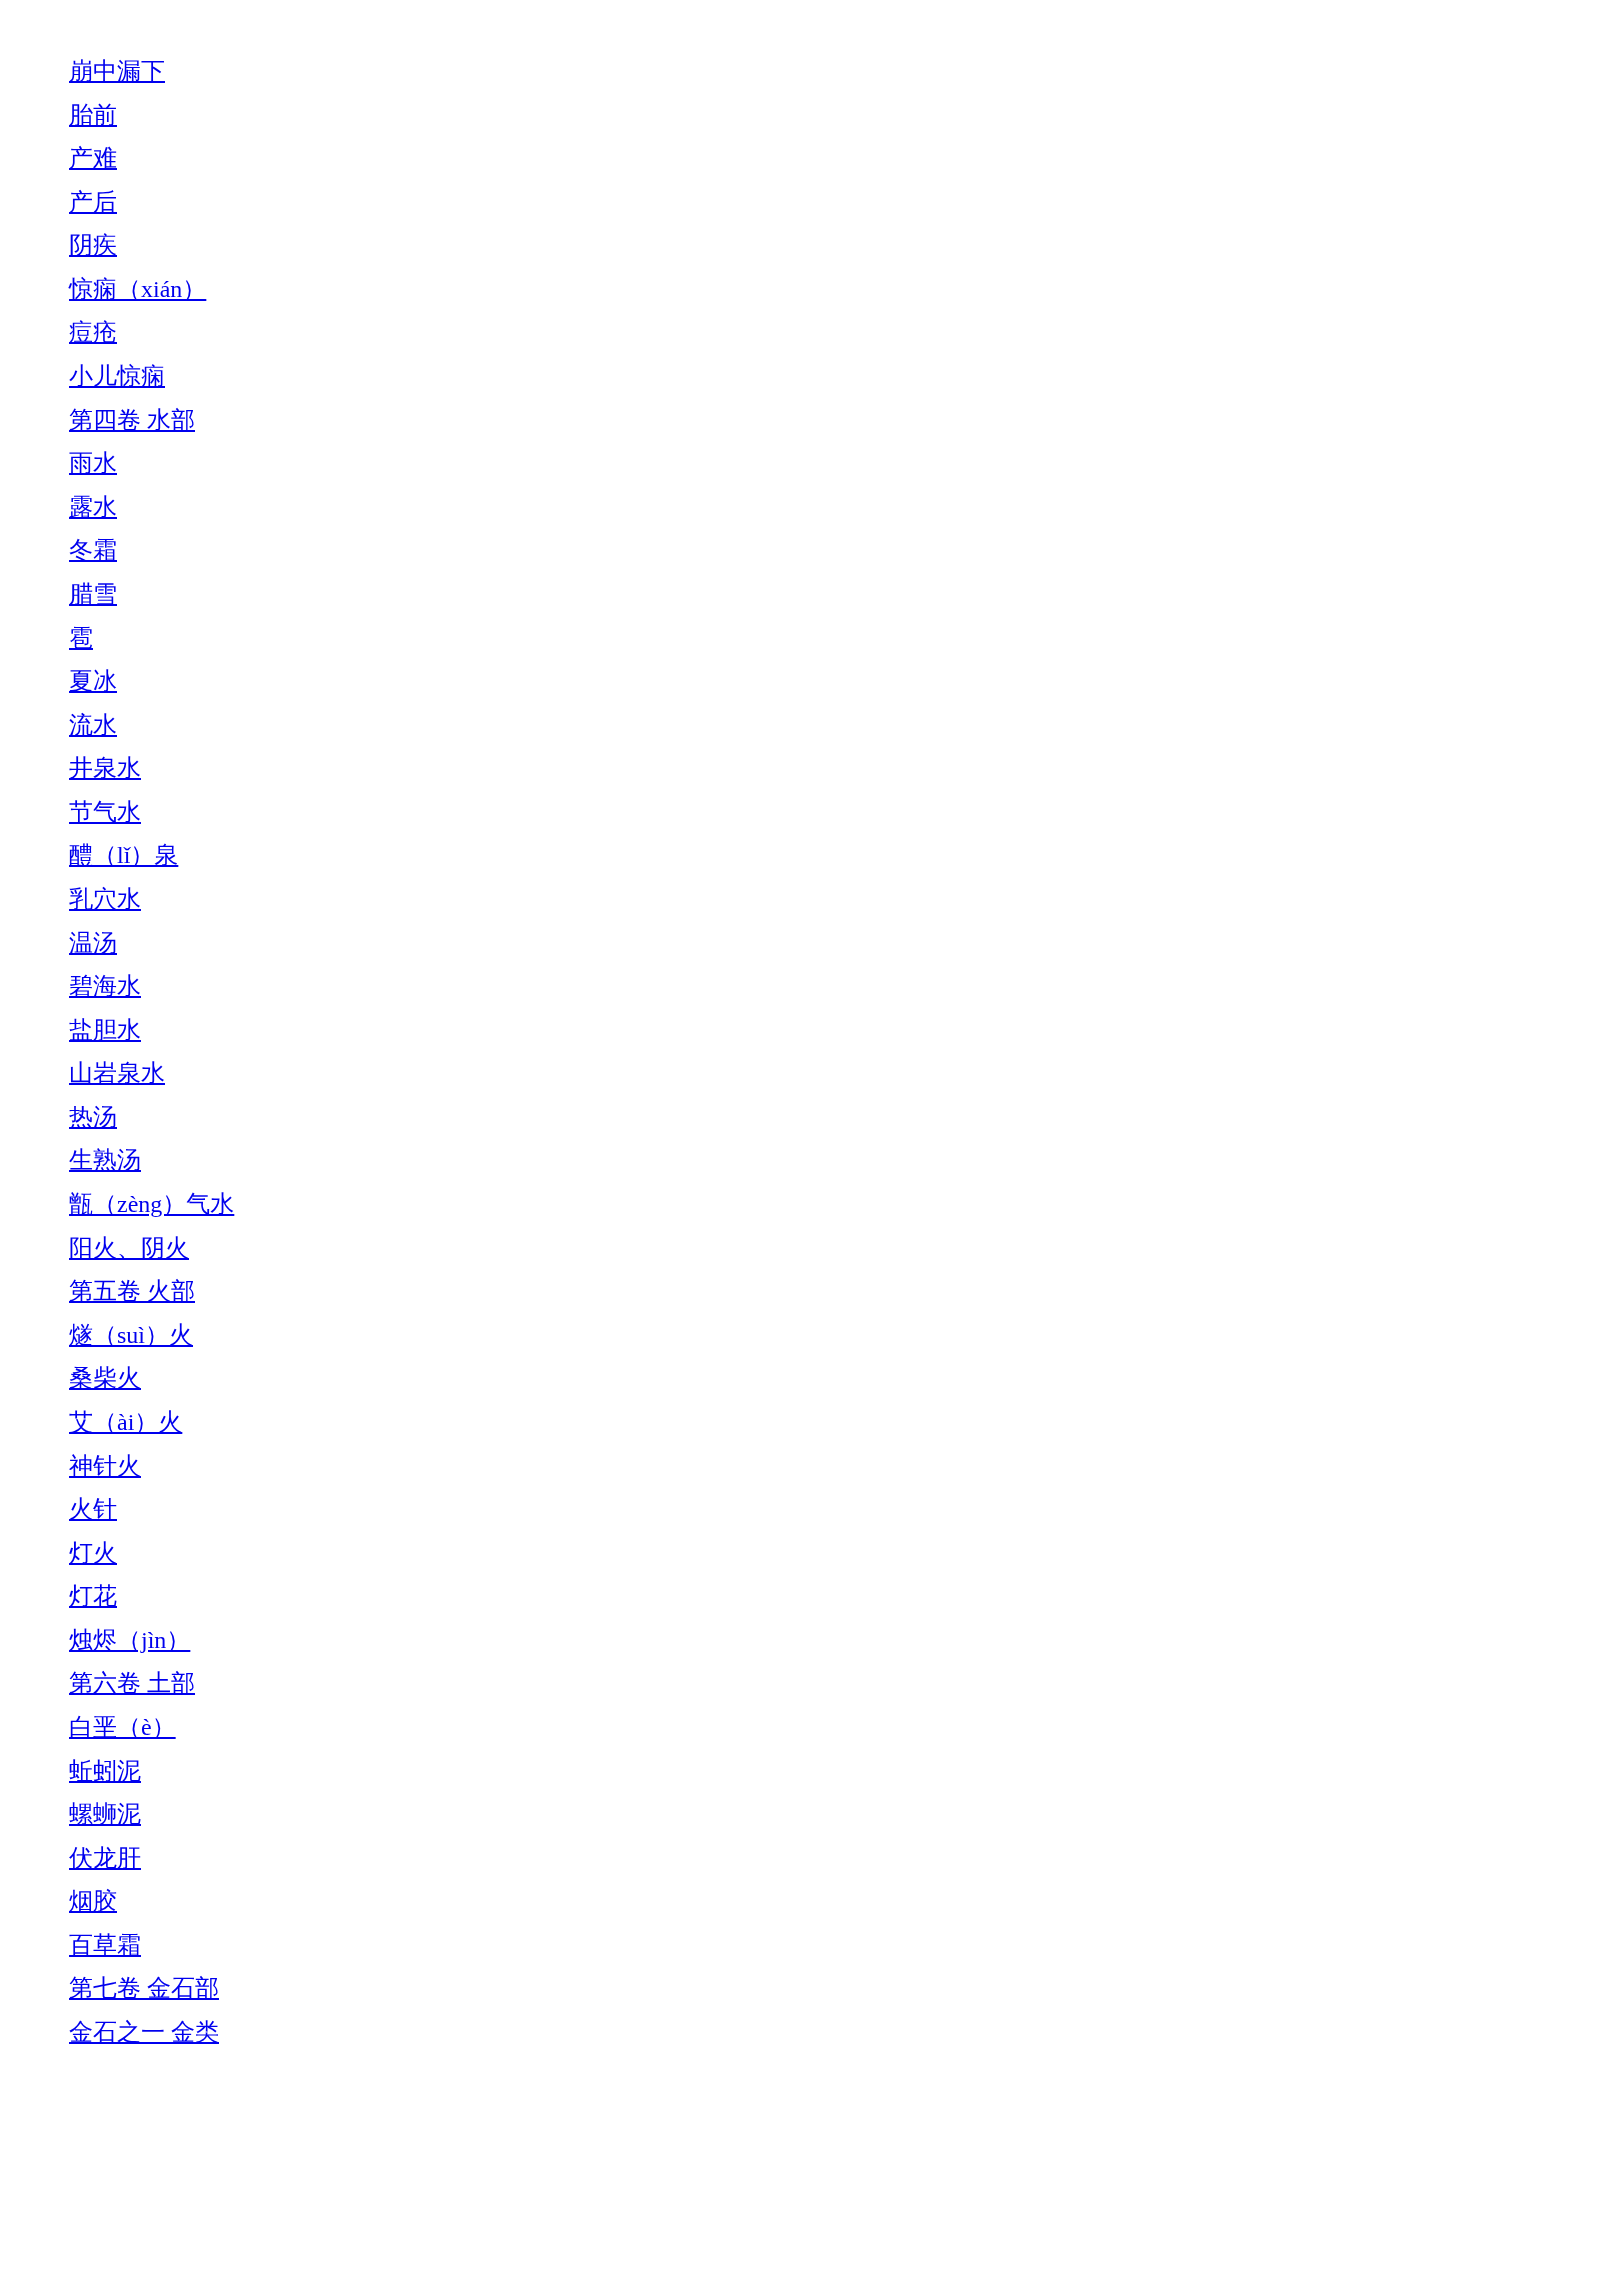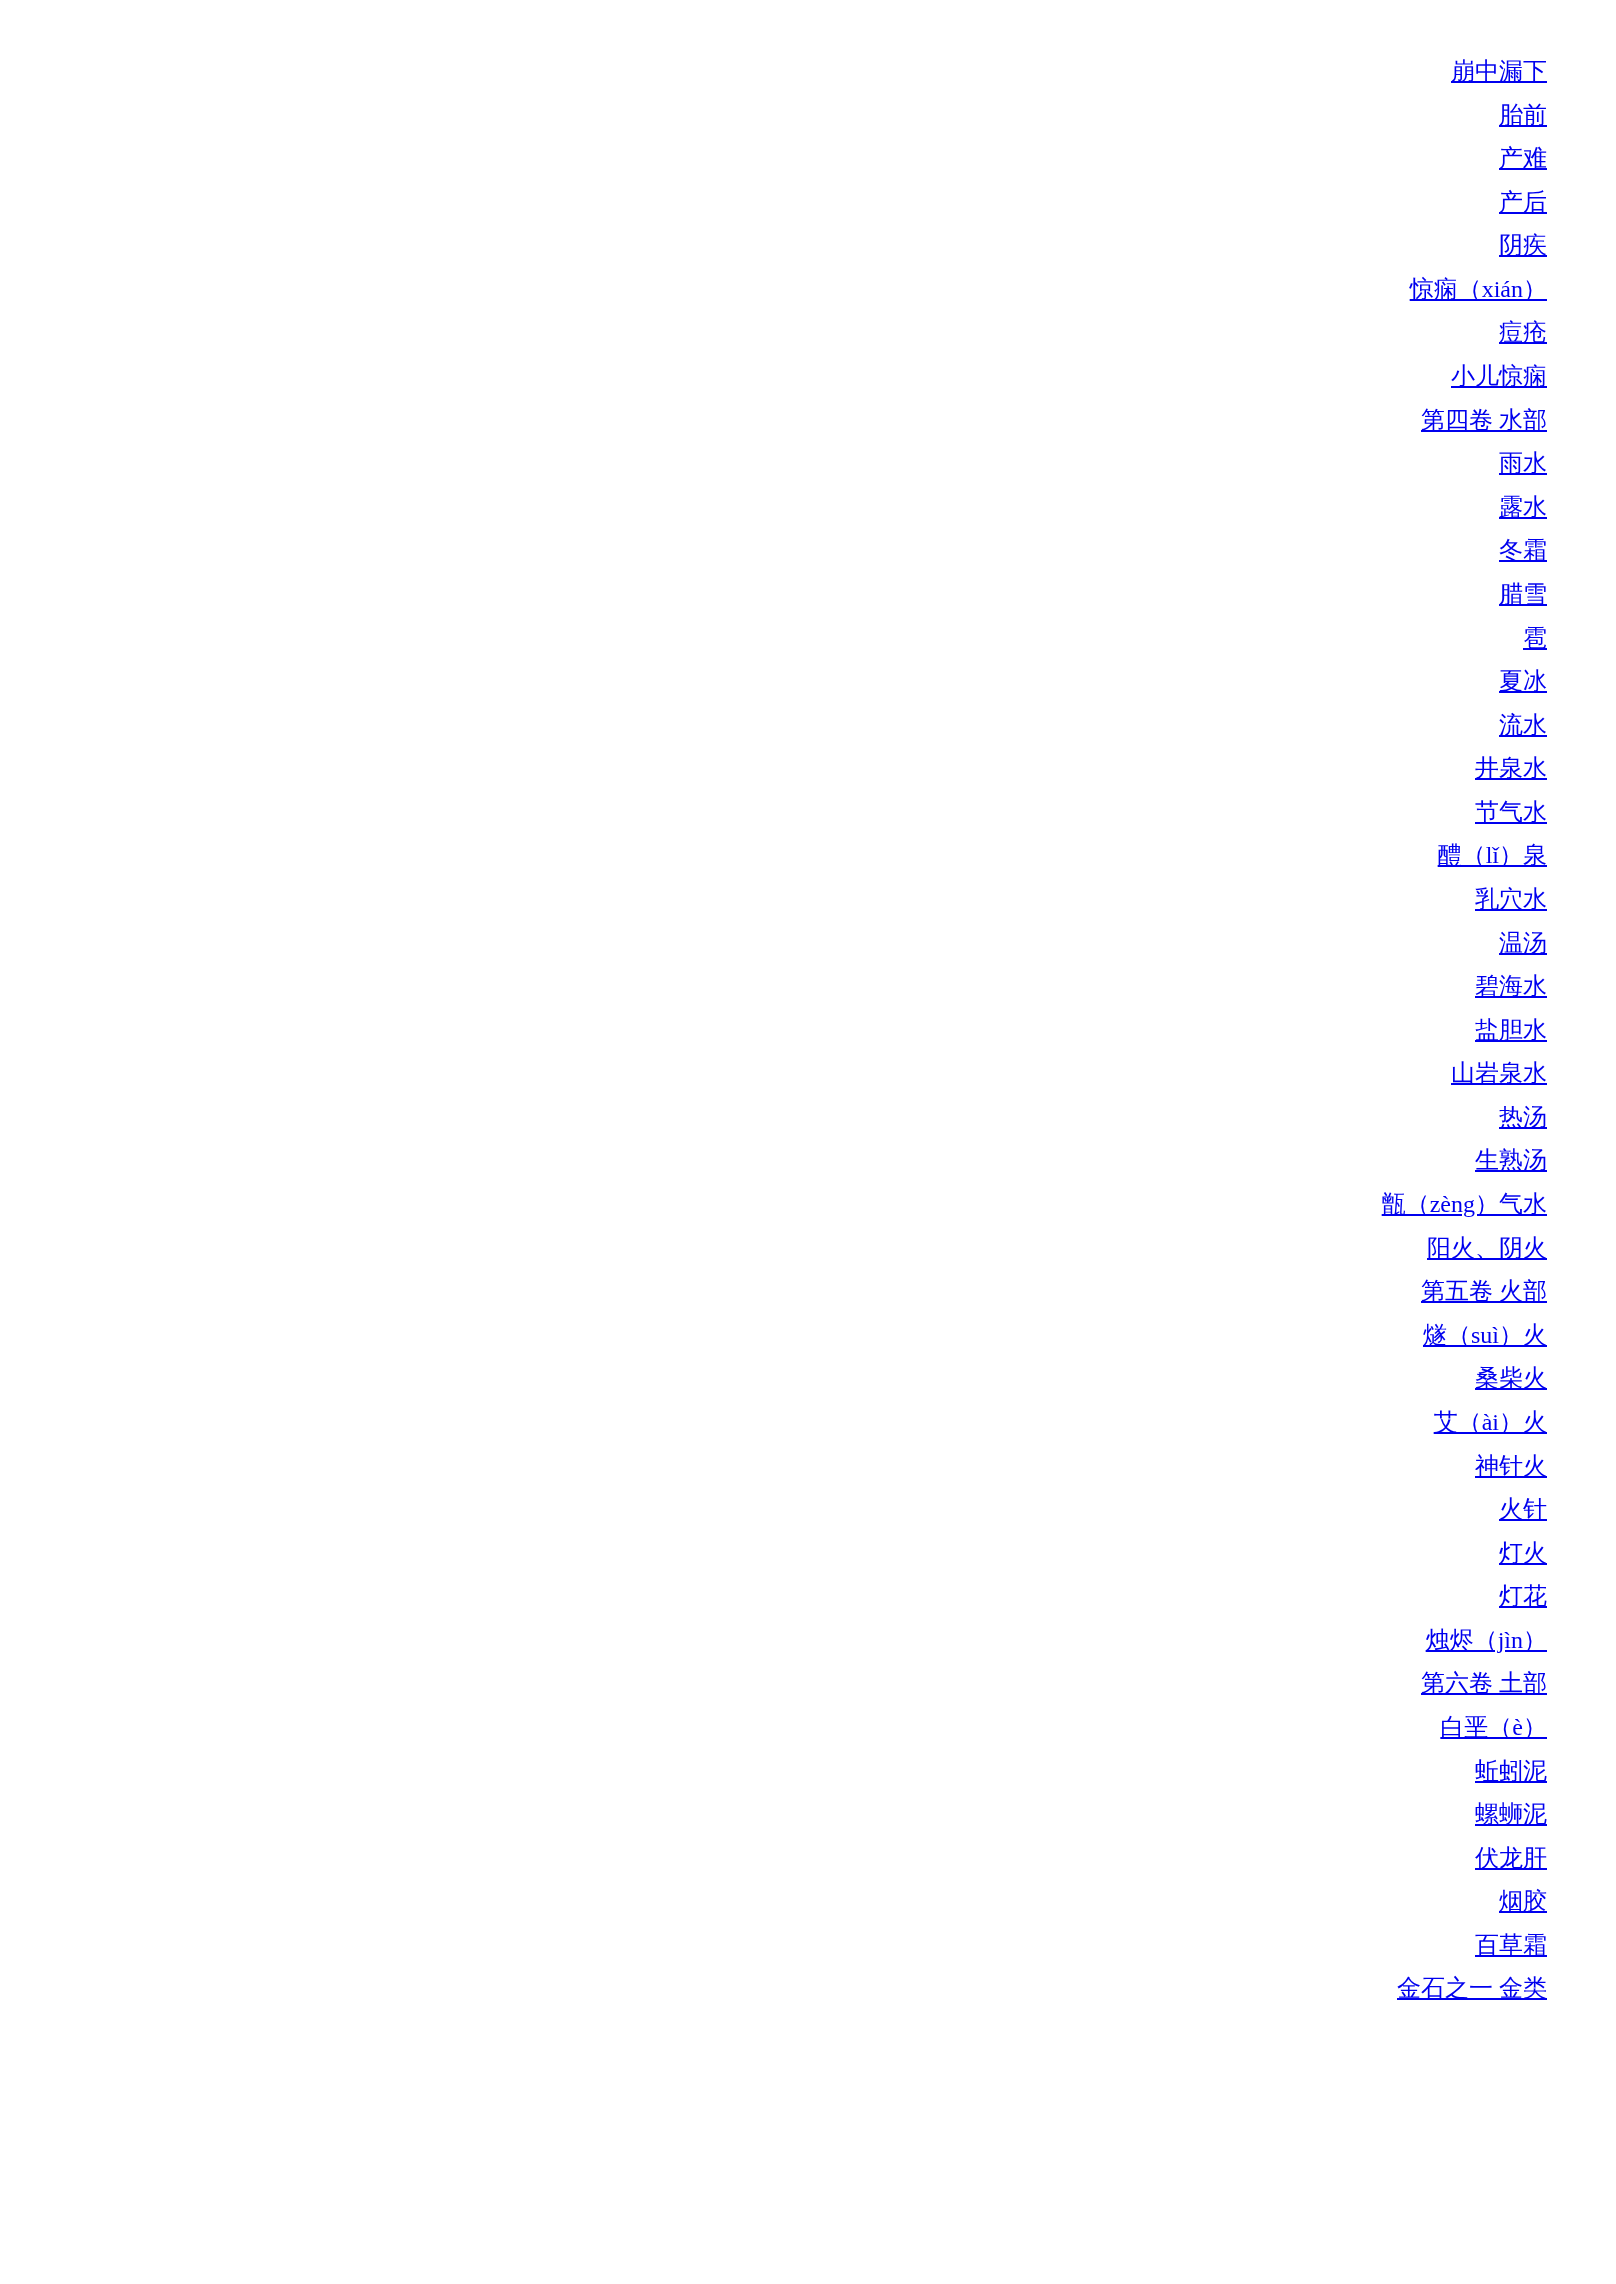--- a/index.html
+++ b/index.html
@@ -11,21 +11,20 @@
       background: #ffffff;
       font-family: "SimSun", "宋体", serif;
       font-size: 24px;
       padding: 52px 69px;
       color: #0000cc;
     }
     .link-list {
       display: flex;
       flex-direction: column;
       gap: 5.2px;
-      align-items: flex-end;
     }
     .link-item {
       color: #0000ee;
       text-decoration: underline;
       cursor: pointer;
       line-height: 1.6;
       font-size: 24px;
     }
   </style>
 </head>
@@ -69,15 +68,16 @@
     <a class="link-item" href="#">灯火</a>
     <a class="link-item" href="#">灯花</a>
     <a class="link-item" href="#">烛烬（jìn）</a>
     <a class="link-item" href="#">第六卷  土部</a>
     <a class="link-item" href="#">白垩（è）</a>
     <a class="link-item" href="#">蚯蚓泥</a>
     <a class="link-item" href="#">螺蛳泥</a>
     <a class="link-item" href="#">伏龙肝</a>
     <a class="link-item" href="#">烟胶</a>
     <a class="link-item" href="#">百草霜</a>
+    <a class="link-item" href="#">第七卷  金石部</a>
     <a class="link-item" href="#">金石之一  金类</a>
   </div>
 
 
 </body></html>

